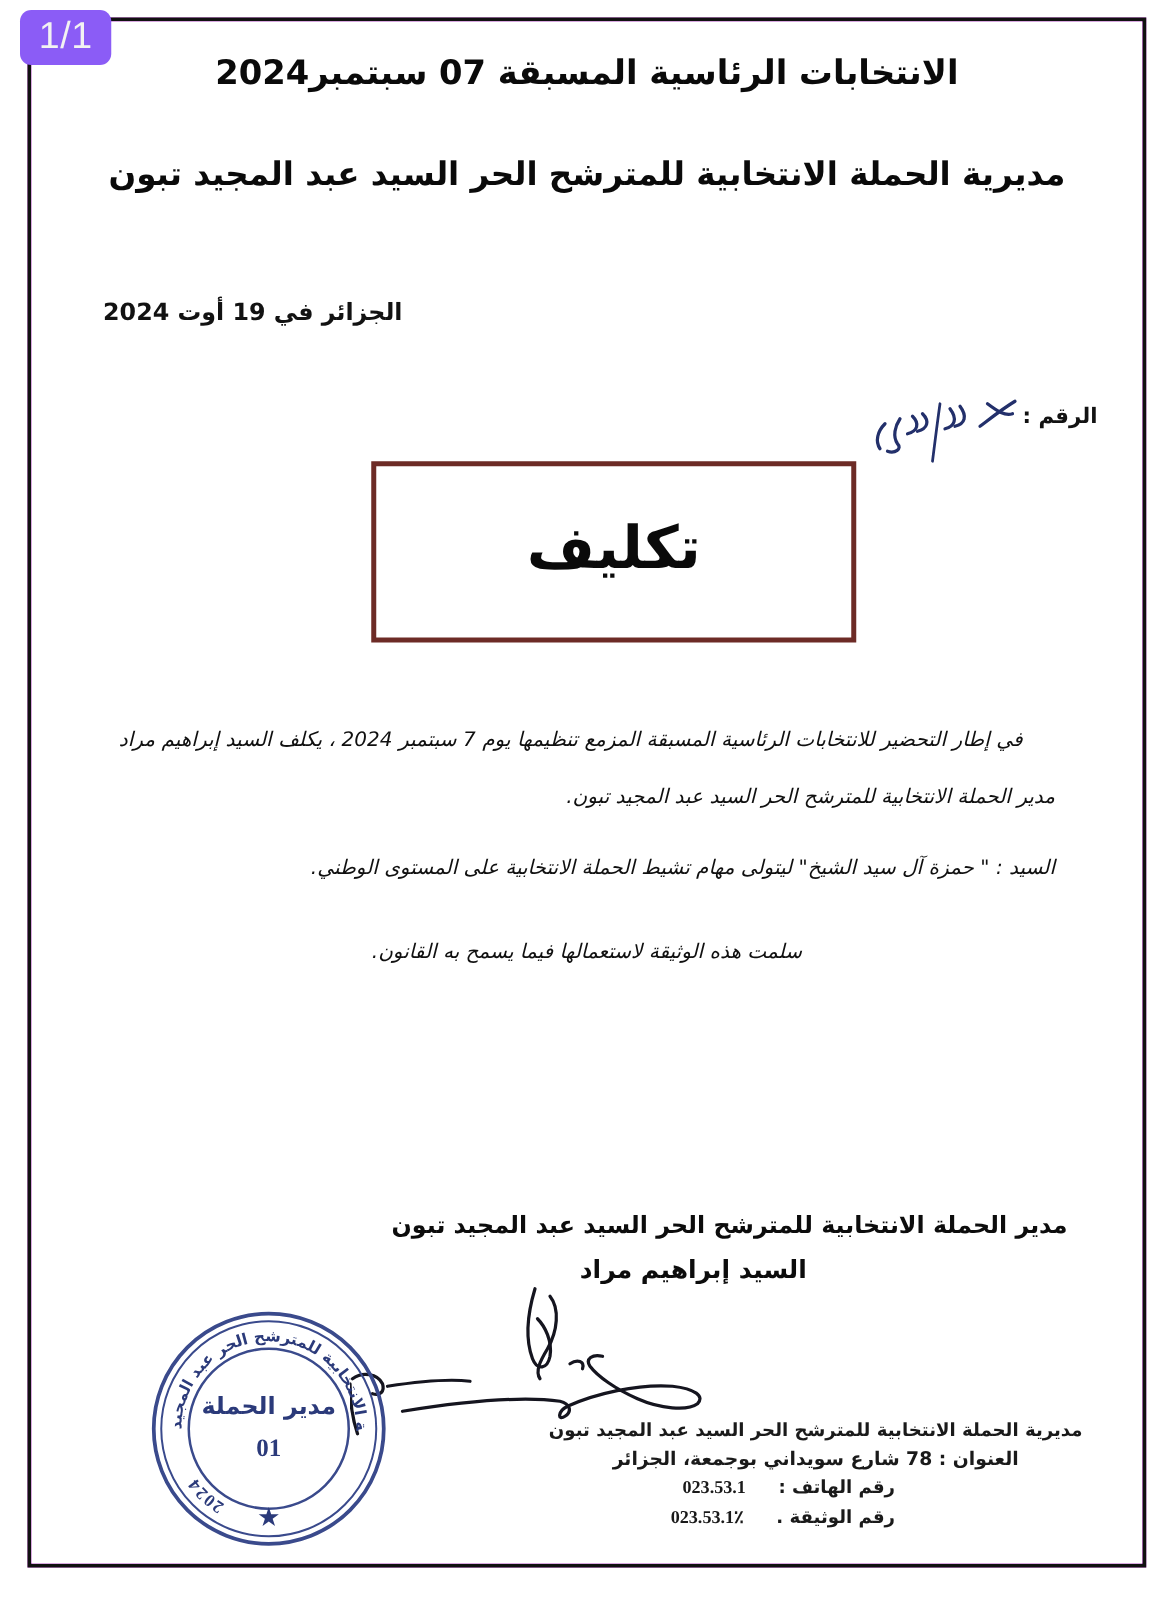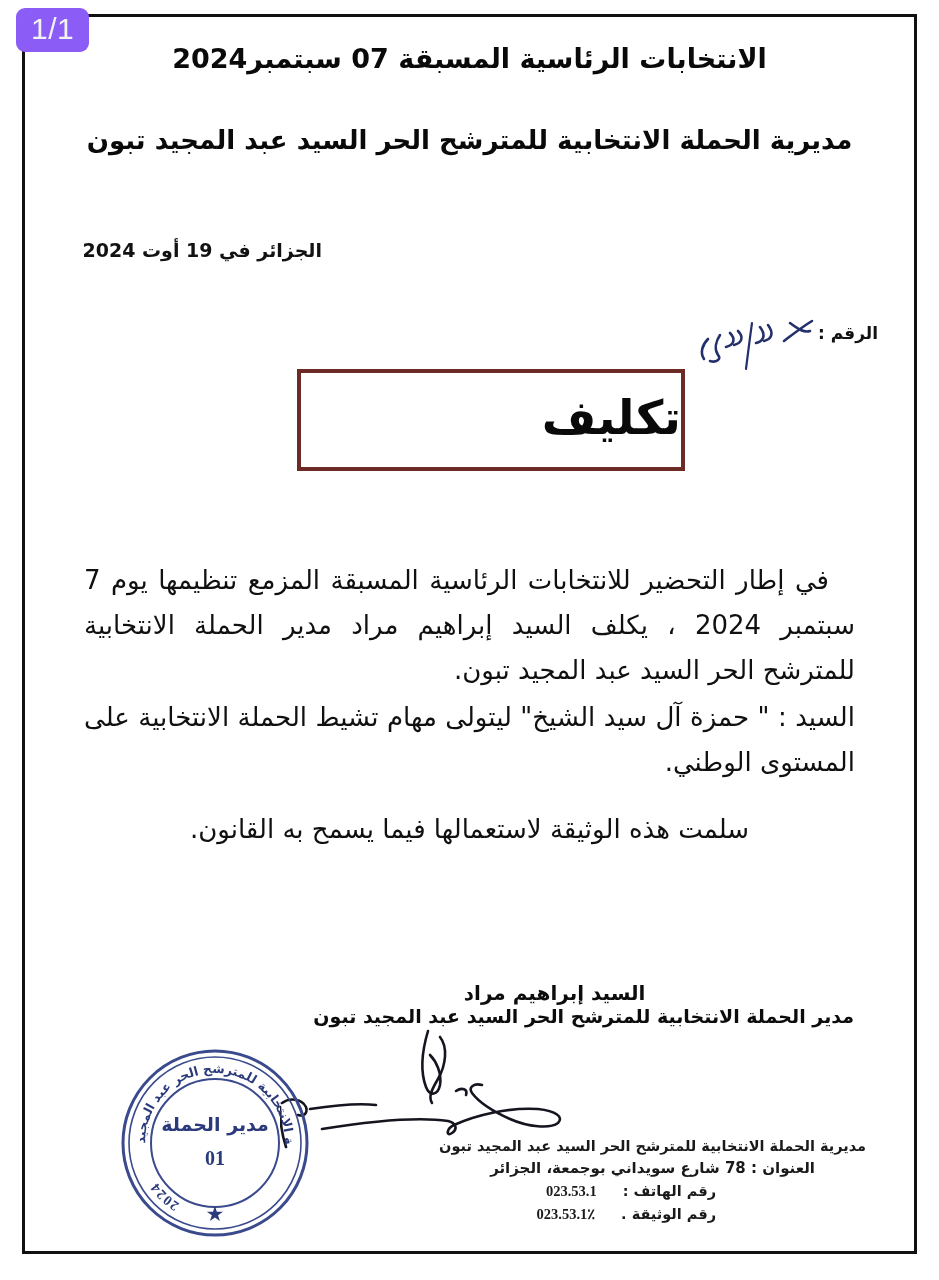--- a/index.html
+++ b/index.html
@@ -110,26 +110,27 @@
     width: 120px;
     height: 58px;
   }
 
   
   #title-box {
     position: absolute;
     left: 272px;
     top: 352px;
     width: 388px;
-    height: 102px;
+    height: 145px;
     border: 4px solid #6d2b26;
     background: #ffffff;
     box-sizing: border-box;
     display: flex;
     align-items: center;
+    justify-content: center;
   }
   #title-text {
     font-size: 47px;
     font-weight: bold;
     color: #0a0a0a;
     font-family: "DejaVu Sans", "Liberation Sans", sans-serif;
     letter-spacing: 1px;
     direction: rtl;
     transform: translateY(-3px);
   }
@@ -138,25 +139,26 @@
   #body-area {
     position: absolute;
     right: 58px;
     left: 58px;
     top: 540px;
     direction: rtl;
     color: #101010;
     font-family: "DejaVu Sans", "Liberation Sans", sans-serif;
   }
   .para {
-    font-size: 26px;
+    font-size: 16px;
     line-height: 45px;
     text-align: justify;
     text-align-last: center;
-    margin: 1px;
+    margin: 12px;
+    font-style: italic;
   }
   #para-1 { text-indent: 26px; text-align-last: right; }
   #para-2 { text-align-last: right; margin-top: 2px; }
   #para-3 {
     margin-top: 22px;
     text-align: right;
     text-align-last: center;
   }
 
   
@@ -271,22 +273,22 @@
     <span id="title-text">تكليف</span>
   </div>
 
   <div id="body-area">
     <p class="para" id="para-1">في إطار التحضير للانتخابات الرئاسية المسبقة المزمع تنظيمها يوم 7 سبتمبر 2024 ، يكلف السيد إبراهيم مراد مدير الحملة الانتخابية للمترشح الحر السيد عبد المجيد تبون.</p>
     <p class="para" id="para-2">السيد : " حمزة آل سيد الشيخ" ليتولى مهام تشيط الحملة الانتخابية على المستوى الوطني.</p>
     <p class="para" id="para-3">سلمت هذه الوثيقة لاستعمالها فيما يسمح به القانون.</p>
   </div>
 
   <div id="sig-block">
+    <div id="sig-role">مدير الحملة الانتخابية للمترشح الحر السيد عبد المجيد تبون</div>
     <div id="sig-name">السيد إبراهيم مراد</div>
-    <div id="sig-role">مدير الحملة الانتخابية للمترشح الحر السيد عبد المجيد تبون</div>
   </div>
 
   <div id="signature">
     <svg width="340" height="130" viewBox="0 0 340 130" fill="none" xmlns="http://www.w3.org/2000/svg">
       <g stroke="#15151f" stroke-width="2.6" stroke-linecap="round" stroke-linejoin="round" fill="none">
         <path d="M148 6 C142 26, 140 46, 146 62 C150 72, 158 70, 160 60
                  C162 48, 156 36, 150 30"></path>
         <path d="M160 12 C168 22, 166 40, 158 54 C152 64, 148 72, 152 78"></path>
         <path d="M176 66 C182 62, 188 64, 186 70"></path>
         <path d="M2 78 C10 72, 22 74, 26 82 C28 88, 24 92, 18 90"></path>

